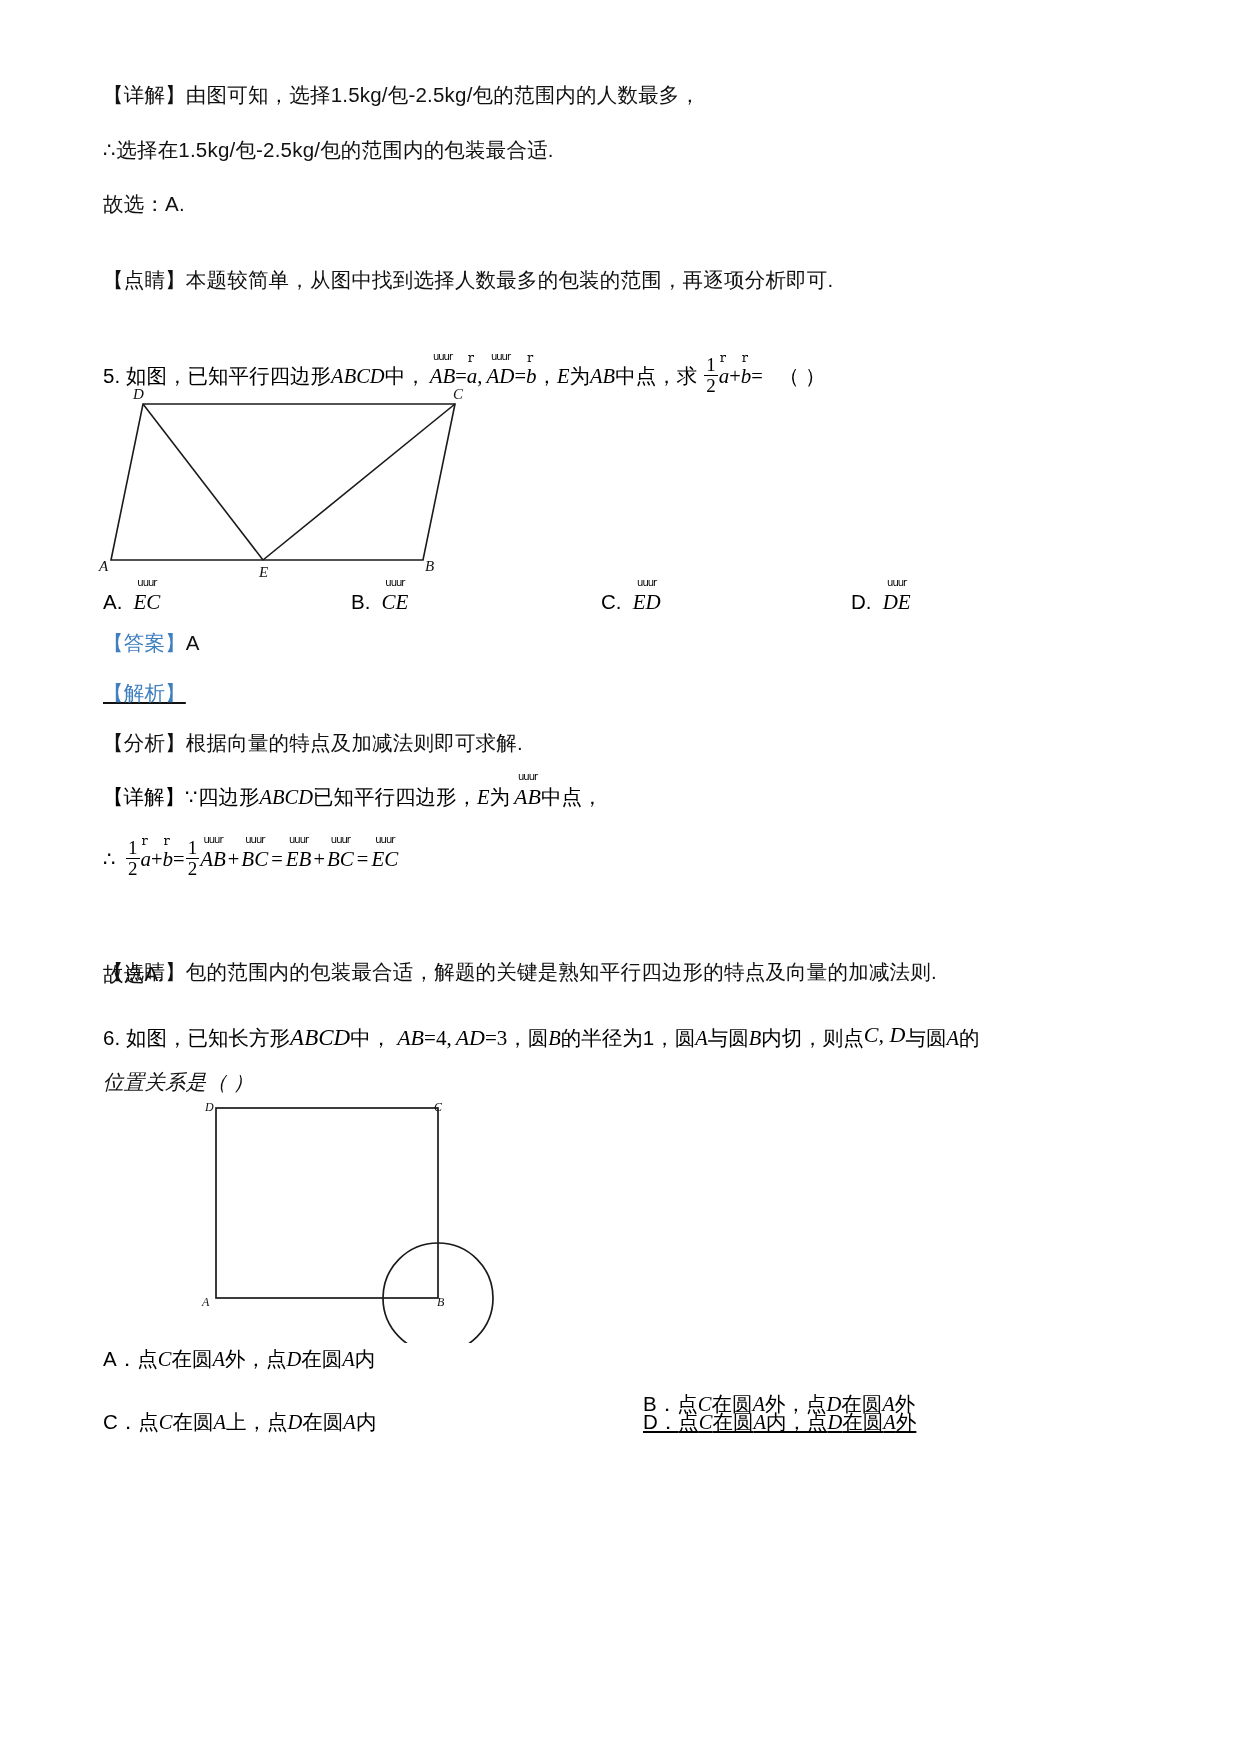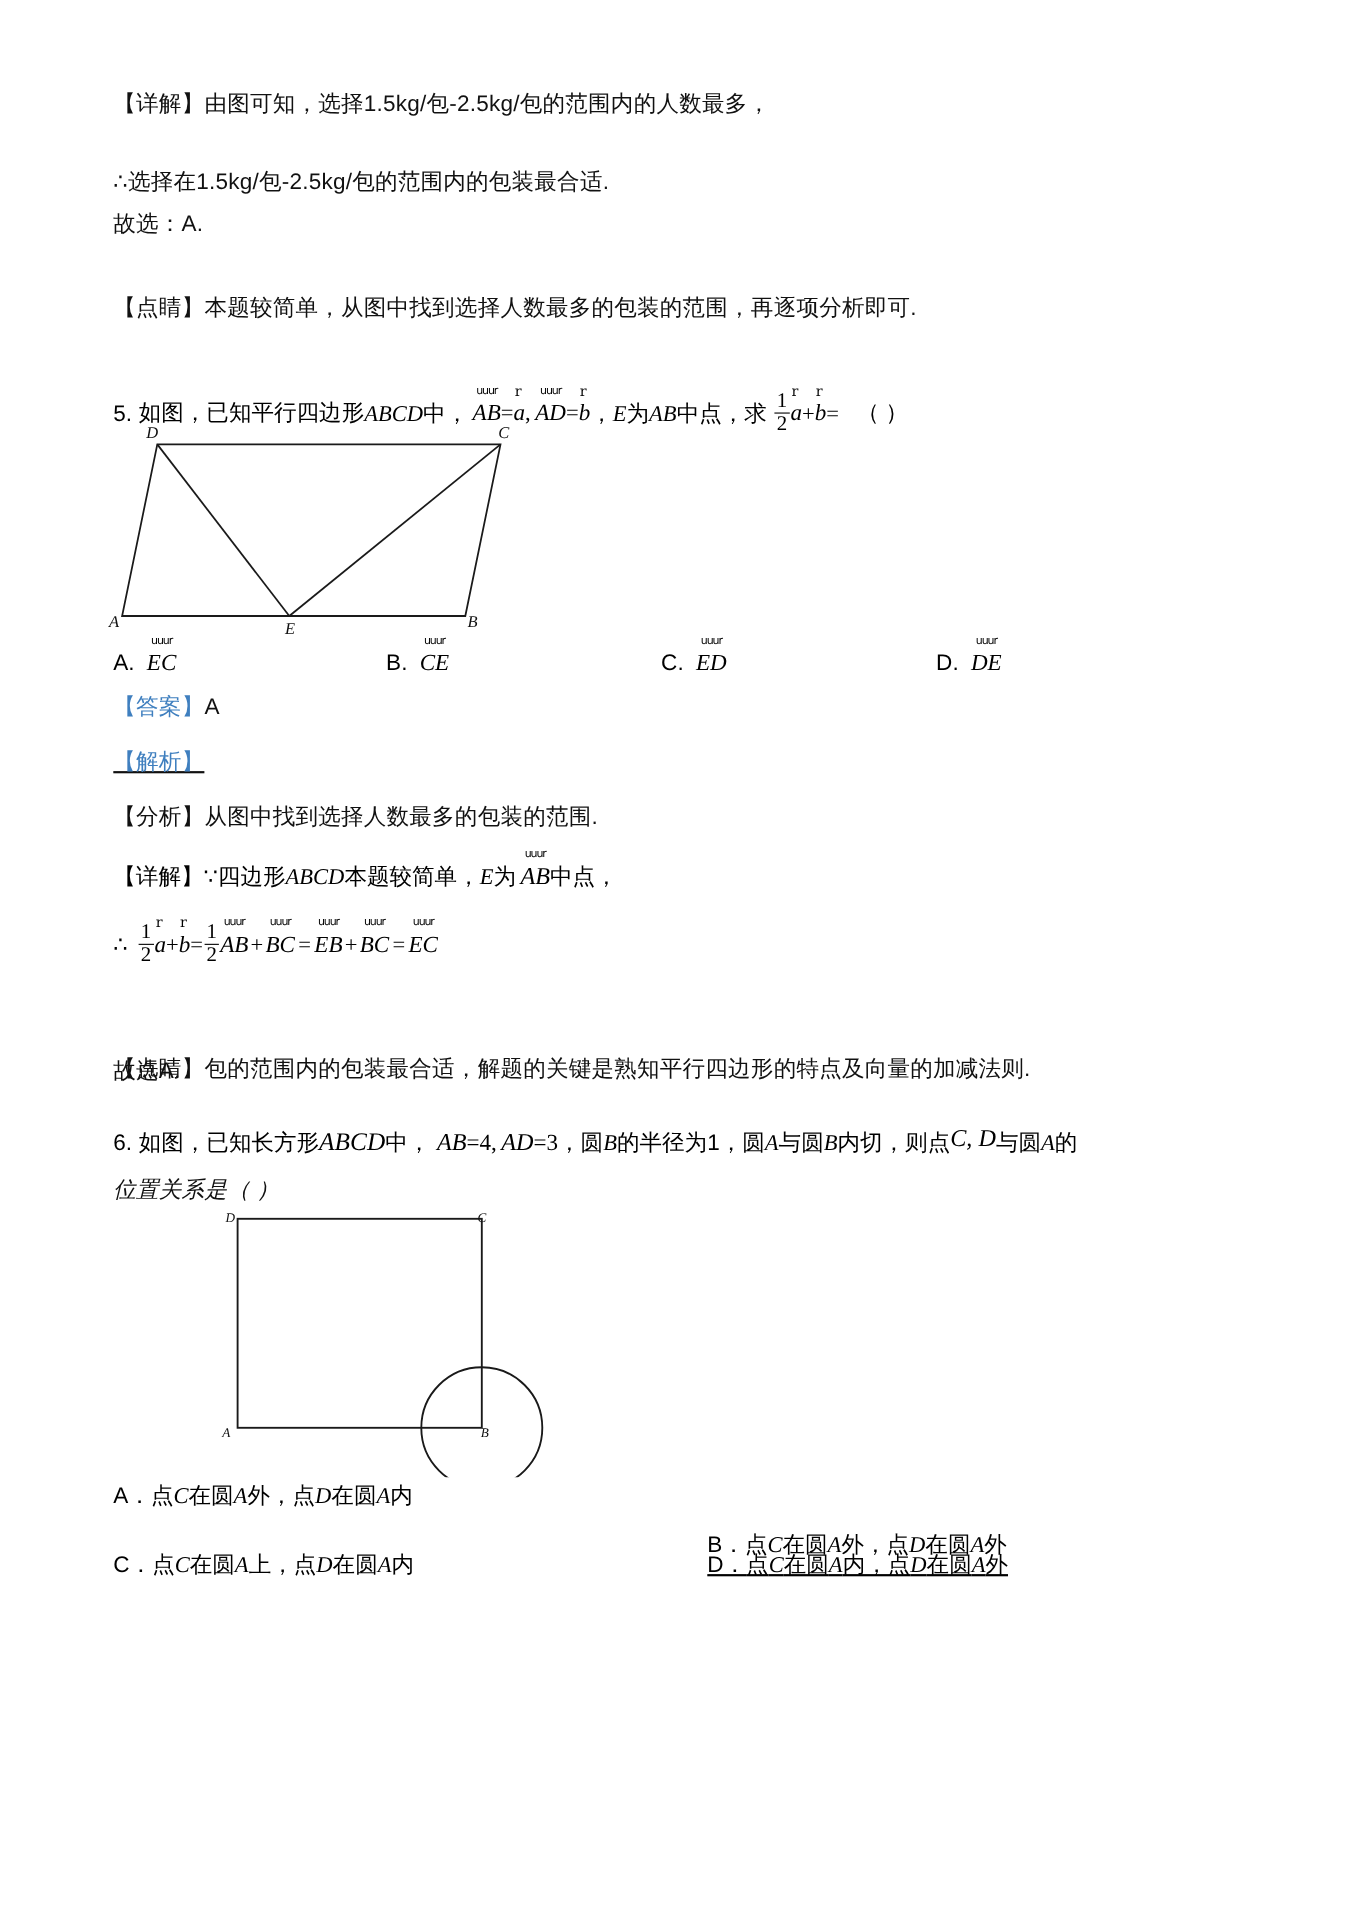--- a/index.html
+++ b/index.html
@@ -126,21 +126,21 @@
 </head>
 <body>
 
 <div class="page">
 <div class="content">
 
   <div class="row line" style="top:85px;">
     <span class="cn">【详解】</span><span class="cn">由图可知，选择1.5kg/包-2.5kg/包的范围内的人数最多，</span>
   </div>
 
-  <div class="row line" style="top:156px;text-align:right;">
+  <div class="row line" style="top:140px;text-align:right;">
     <span class="cn">∴</span><span class="cn">选择在1.5kg/包-2.5kg/包的范围内的包装最合适.</span>
   </div>
 
   <div class="row line" style="top:194px;">
     <span class="cn">故选：A.</span>
   </div>
 
   <div class="row line" style="top:270px;">
     <span class="cn">【点睛】</span><span class="cn">本题较简单，从图中找到选择人数最多的包装的范围，再逐项分析即可.</span>
   </div>
@@ -182,25 +182,25 @@
 
   <div class="row line" style="top:633px;">
     <span class="cn blue">【答案】</span><span class="cn">A</span>
   </div>
 
   <div class="row line" style="top:683px;text-decoration:underline;">
     <span class="cn blue">【解析】</span>
   </div>
 
   <div class="row line" style="top:733px;">
-    <span class="cn">【分析】</span><span class="cn">从图中找到选择人数最多的包装的范围.</span>
+    <span class="cn">【分析】</span><span class="cn">根据向量的特点及加减法则即可求解.</span>
   </div>
 
   <div class="row" style="top:782px; font-size:20.5px;">
-    <span class="cn">【详解】</span><span class="cn">∵</span><span class="cn">四边形</span><span class="it">ABCD</span><span class="cn">本题较简单，</span><span class="it">E</span><span class="cn">为</span><span class="vec" style="margin-left:4px;font-size:22px"><span class="bar">uuur</span><span>AB</span></span><span class="cn">中点，</span>
+    <span class="cn">【详解】</span><span class="cn">∵</span><span class="cn">四边形</span><span class="it">ABCD</span><span class="cn">已知平行四边形，</span><span class="it">E</span><span class="cn">为</span><span class="vec" style="margin-left:4px;font-size:22px"><span class="bar">uuur</span><span>AB</span></span><span class="cn">中点，</span>
   </div>
 
   <div class="row" style="top:838px; font-size:20.5px;">
     <span class="cn" style="display:inline-block;width:22px">∴</span><span class="frac"><span class="num">1</span><span class="den">2</span></span><span class="smallvec"><span class="hook">r</span><span>a</span></span><span>+</span><span class="smallvec"><span class="hook">r</span><span>b</span></span><span>=</span><span class="frac"><span class="num">1</span><span class="den">2</span></span><span class="vec"><span class="bar">uuur</span><span>AB</span></span><span style="padding:0 2px">+</span><span class="vec"><span class="bar">uuur</span><span>BC</span></span><span style="padding:0 3px">=</span><span class="vec"><span class="bar">uuur</span><span>EB</span></span><span style="padding:0 2px">+</span><span class="vec"><span class="bar">uuur</span><span>BC</span></span><span style="padding:0 3px">=</span><span class="vec"><span class="bar">uuur</span><span>EC</span></span>
   </div>
 
   <div class="row line" style="top:964px;">
     <span class="cn">故选A.</span>
   </div>
 

